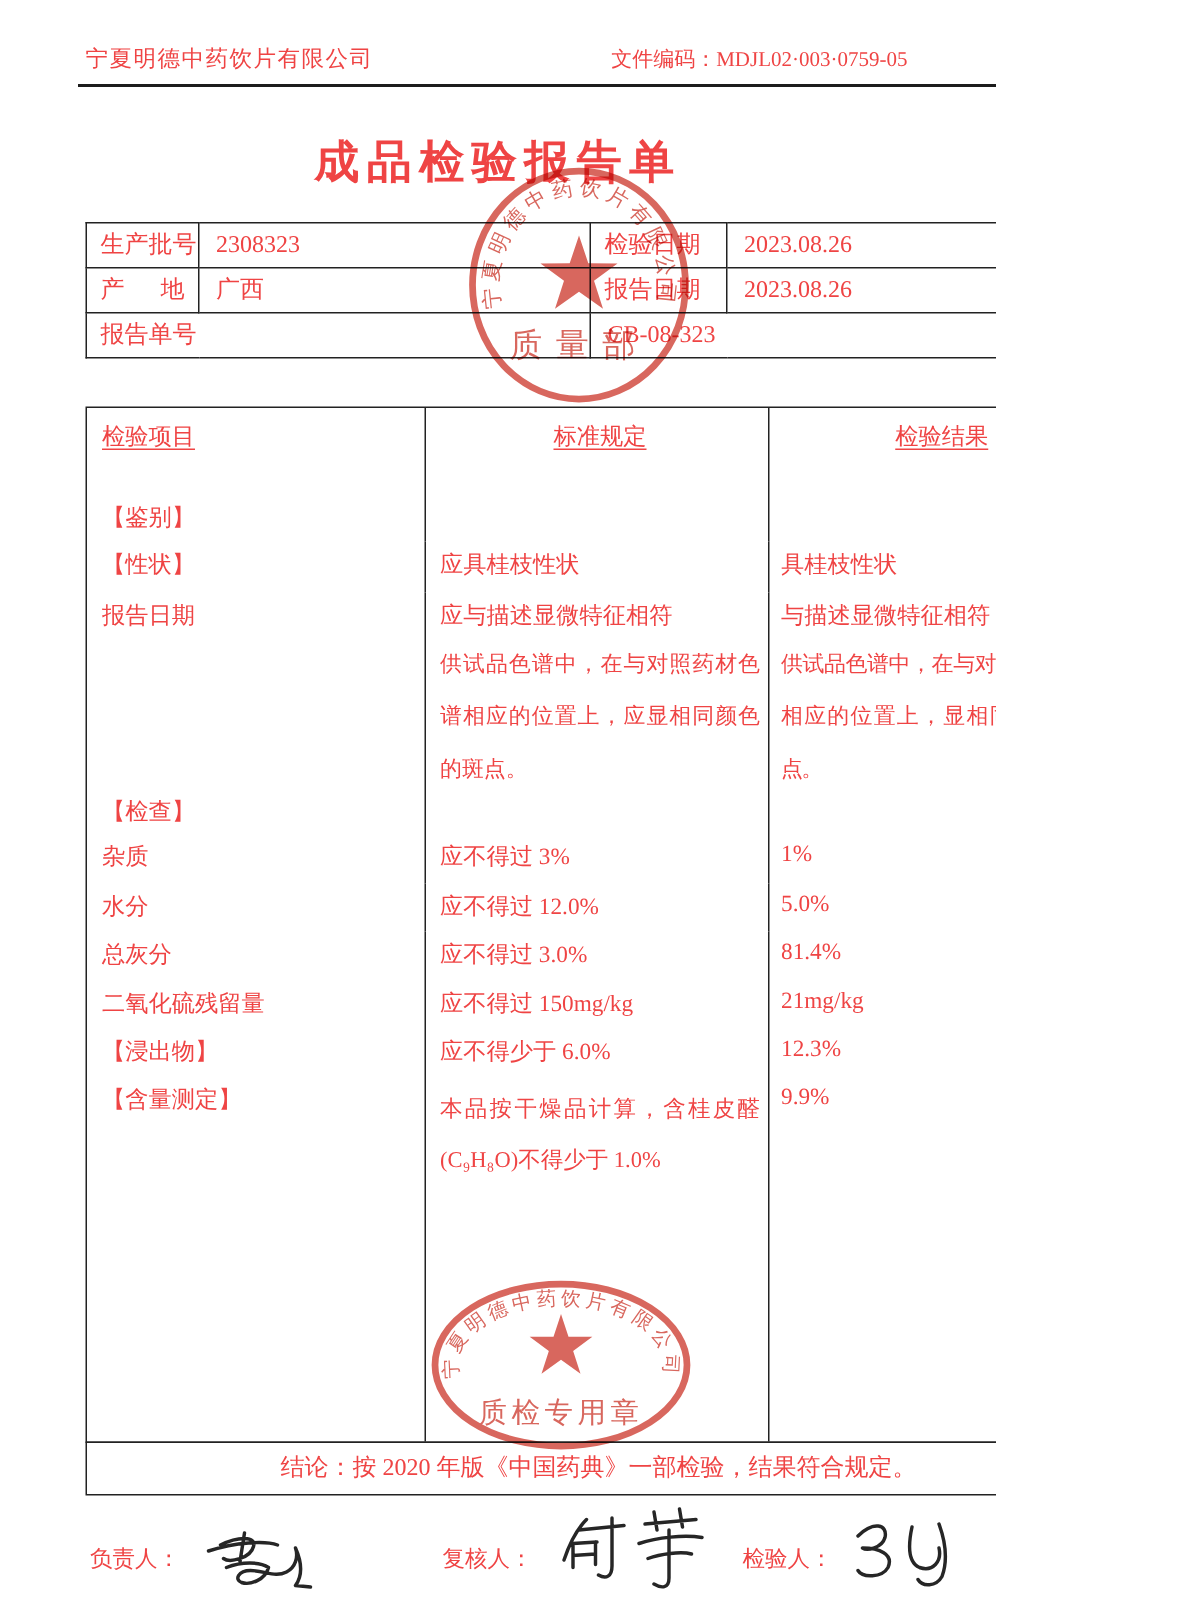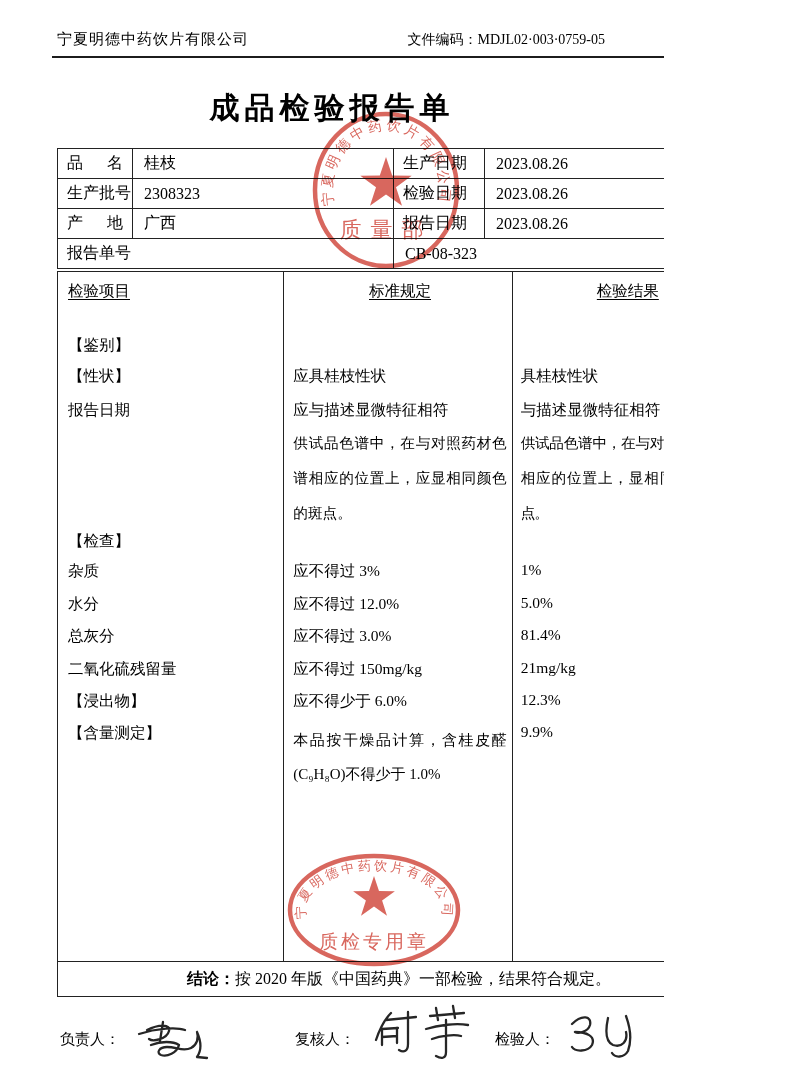--- a/index.html
+++ b/index.html
@@ -1,19 +1,19 @@
 <!DOCTYPE html>
 <html><head>
 <meta charset="utf-8">
 <style>
   * { margin:0; padding:0; box-sizing:border-box; }
   html,body { background:#ffffff; }
   .page {
     position:relative; width:664px; height:1076px; background:#fff;
-    font-family:"Liberation Serif","DejaVu Serif",serif; color:#000000; overflow:hidden;
+    font-family:"Liberation Serif","DejaVu Serif",serif; color:#ef4444; overflow:hidden;
   }
   
   .hdr-left  { position:absolute; left:57px; top:30px; font-size:15px; letter-spacing:1px; }
   .hdr-right { position:absolute; right:59px; top:31px; font-size:14px; }
   .hdr-rule  { position:absolute; left:52px; top:56px; width:696px; height:2px; background:#1c1c1c; }
   
   .title { position:absolute; left:0; top:88px; width:100%; text-align:center;
            font-size:30px; font-weight:bold; letter-spacing:5px; }
   
   table.info { position:absolute; left:57px; top:148px; width:684px;
@@ -31,21 +31,21 @@
   .c3 { width:228px; padding:5px 5px 0 8px; }
   .head .c1 { padding-top:9px; }
   .head .c2, .head .c3 { text-align:center; padding-top:9px; }
   .head span { text-decoration:underline; text-underline-offset:3px; }
   .para .c2, .para .c3 { line-height:35px; text-align:justify; padding-top:0; font-size:14.6px; }
   .tight { letter-spacing:-1.1px; }
   .dual .c2 { line-height:34px; text-align:justify; font-size:15px; }
   
   .conclusion { position:absolute; left:57px; top:961px; width:684px; height:36px;
                 border:1.6px solid #222; text-align:center; font-size:16px; line-height:33px; }
-  .conclusion b { font-weight:bold; }
+  .conclusion b { font-weight:normal; }
   
   .signs { position:absolute; left:0; top:1008px; width:100%; height:60px; font-size:15px; }
   .sig-label { position:absolute; top:22px; }
   .sig-svg { position:absolute; }
   .sig-svg path { stroke:#262626; stroke-width:2.3; fill:none; stroke-linecap:round; stroke-linejoin:round; }
   
   .stamp { position:absolute; mix-blend-mode:multiply; opacity:.82; }
   .stamp * { font-family:"Liberation Serif","DejaVu Serif",serif; }
 </style>
 </head>
@@ -60,26 +60,20 @@
   <div class="title">成品检验报告单</div>
 
   <table class="info">
     <colgroup>
         <col style="width:75px">
         <col style="width:261px">
         <col style="width:91px">
         <col style="width:257px">
       </colgroup>
     <tbody>
-        <tr>
-      <td class="lbl">品名</td>
-      <td class="val">桂枝</td>
-      <td>生产日期</td>
-      <td class="val">2023.08.26</td>
-    </tr>
     <tr>
       <td class="lbl">生产批号</td>
       <td class="val">2308323</td>
       <td>检验日期</td>
       <td class="val">2023.08.26</td>
     </tr>
     <tr>
       <td class="lbl">产地</td>
       <td class="val">广西</td>
       <td>报告日期</td>

